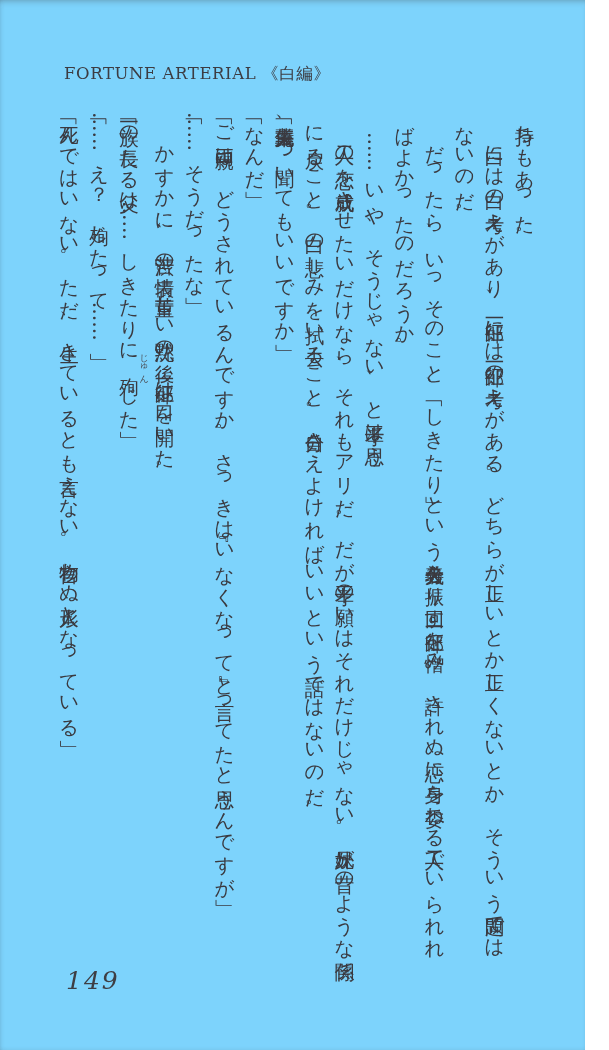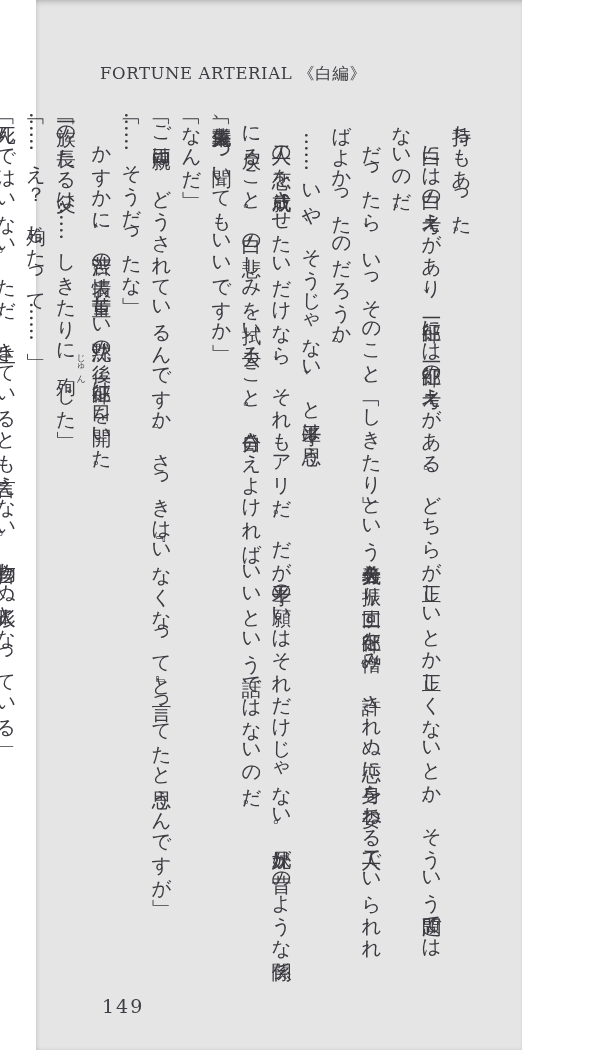--- a/index.html
+++ b/index.html
@@ -6,27 +6,26 @@
     margin: 0;
     padding: 0;
     width: 609px;
     height: 1050px;
     overflow: hidden;
     background: #ffffff;
     font-family: "DejaVu Serif", "Liberation Serif", serif;
   }
   .page {
     position: relative;
-    width: 486px;
+    width: 585px;
     height: 1050px;
-    background: #e5e5e5;
+    background: #7dd3fc;
     box-shadow: inset 0 5px 7px -5px rgba(60,60,60,0.45),
                 inset 0 -3px 5px -4px rgba(60,60,60,0.18),
                 inset 4px 0 6px -5px rgba(60,60,60,0.18);
-    margin-left: 36px;
   }
   .running-head {
     position: absolute;
     left: 64px;
     top: 63px;
     font-size: 16.5px;
     letter-spacing: 0.6px;
     color: #3c3c42;
     white-space: nowrap;
   }
@@ -53,22 +52,23 @@
     text-indent: 1em;
   }
   ruby rt {
     font-size: 9px;
     color: #4a4a50;
     letter-spacing: 0;
   }
   .page-number {
     position: absolute;
     left: 66px;
-    top: 995px;
-    font-size: 19px;
+    top: 966px;
+    font-size: 25px;
+    font-style: italic;
     color: #3e3e44;
     letter-spacing: 2px;
   }
 </style>
 </head>
 <body>
 
 <div class="page">
   <div class="running-head">FORTUNE ARTERIAL 《白編》</div>
 

